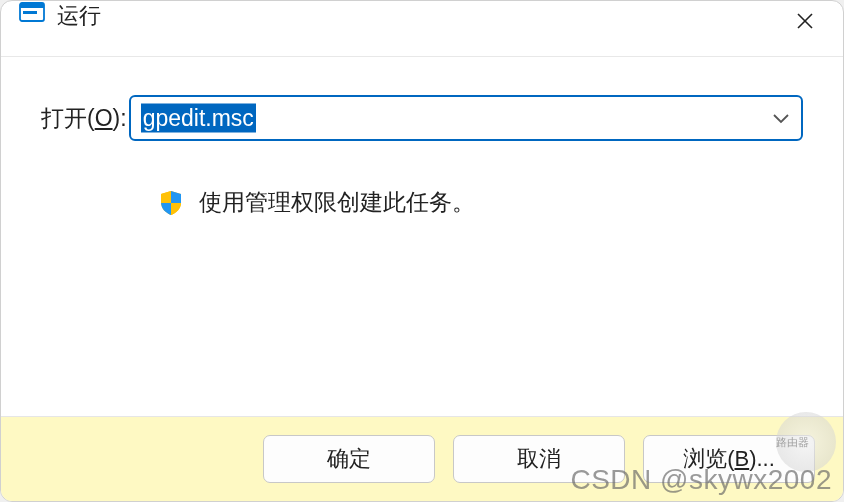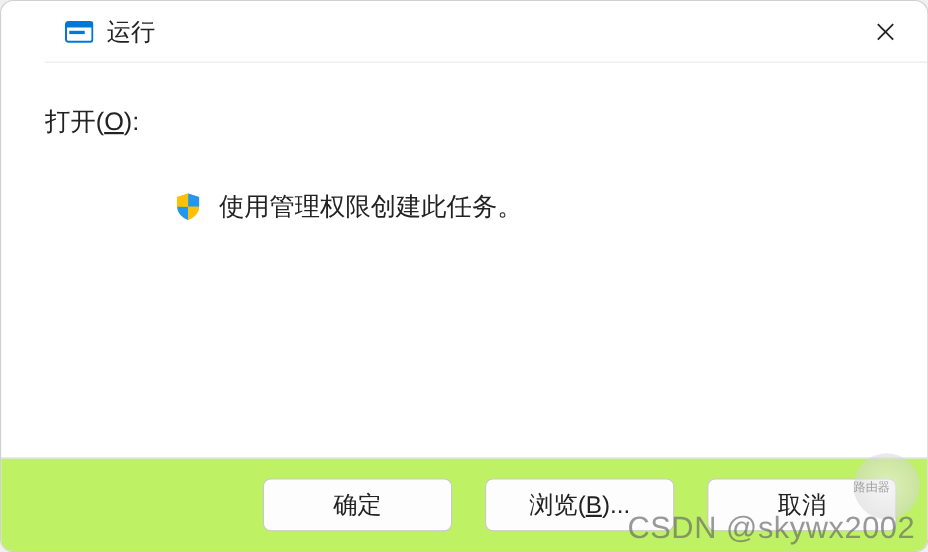--- a/index.html
+++ b/index.html
@@ -21,24 +21,22 @@
       background: #ffffff;
       border: 1px solid #d0d0d0;
       border-radius: 12px;
       display: flex;
       flex-direction: column;
       overflow: hidden;
     }
     .titlebar {
       height: 56px;
       display: flex;
-      align-items: center;
       padding: 0 18px;
       border-bottom: 1px solid #e8e8e8;
-      margin-left: 40px;
     }
     .title-icon {
       width: 26px;
       height: 22px;
       margin-right: 12px;
       display: flex;
       align-items: center;
       justify-content: center;
     }
     .title-text {
@@ -145,26 +143,26 @@
     .shield-icon {
       width: 28px;
       height: 28px;
       margin-right: 14px;
     }
     .admin-text {
       font-size: 23px;
       color: #222;
     }
     .button-bar {
-      background: #bef264;
+      background: #fef9c3;
       border-top: 1px solid #e6e6e6;
       padding: 18px 28px;
       display: flex;
       justify-content: flex-end;
-      gap: 30px;
+      gap: 18px;
     }
     .btn {
       min-width: 172px;
       height: 48px;
       background: #fdfdfd;
       border: 1px solid #c8c8c8;
       border-radius: 7px;
       font-size: 22px;
       font-family: inherit;
       color: #222;
@@ -221,20 +219,29 @@
       </svg>
     </div>
   </div>
 
   <div class="body">
 
     <div class="input-row">
       <div class="open-label">
         <span>打开(</span><u>O</u><span>):</span>
       </div>
+      <div class="combo-container">
+        <span class="selected-text">gpedit.msc</span>
+        <input class="combo-input" type="text" style="color: transparent; caret-color: rgb(0, 0, 0);" value="gpedit.msc">
+        <div class="chevron">
+          <svg width="18" height="12" viewBox="0 0 18 12">
+            <polyline points="2,3 9,10 16,3" fill="none" stroke="#555" stroke-width="1.8"></polyline>
+          </svg>
+        </div>
+      </div>
     </div>
 
     <div class="admin-row">
       <span class="shield-icon">
         <svg width="28" height="28" viewBox="0 0 28 28">
           <path d="M14 2 L24 5 V13 C24 20 19 24 14 26 C9 24 4 20 4 13 V5 Z" fill="#ffc107"></path>
           <path d="M14 2 L24 5 V13 C24 14 24 14 24 14 L14 14 Z" fill="#2196f3"></path>
           <path d="M14 14 L4 14 V13 C4 20 9 24 14 26 Z" fill="#2196f3"></path>
           <path d="M14 2 L4 5 V13 L14 14 Z" fill="#ffc107"></path>
           <path d="M14 14 L24 14 C24 20 19 24 14 26 Z" fill="#ffc107"></path>
@@ -242,26 +249,26 @@
       </span>
       <span class="admin-text">使用管理权限创建此任务。</span>
     </div>
   </div>
 
   <div class="button-bar">
     <button class="btn">
       <span>确定</span>
     </button>
     <button class="btn">
+      <span>取消</span>
+    </button>
+    <button class="btn">
       <span>浏览(</span>
         <u>B</u>
         <span>)...</span>
     </button>
-    <button class="btn">
-      <span>取消</span>
-    </button>
   </div>
 </div>
 
 <div class="watermark-logo">
   <span>路由器</span>
 </div>
 <div class="watermark">CSDN @skywx2002</div>
 
 </body></html>

